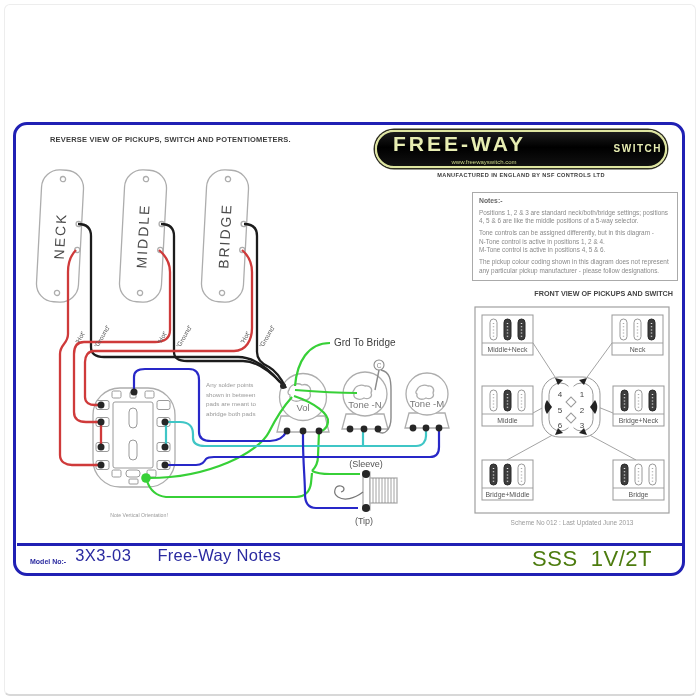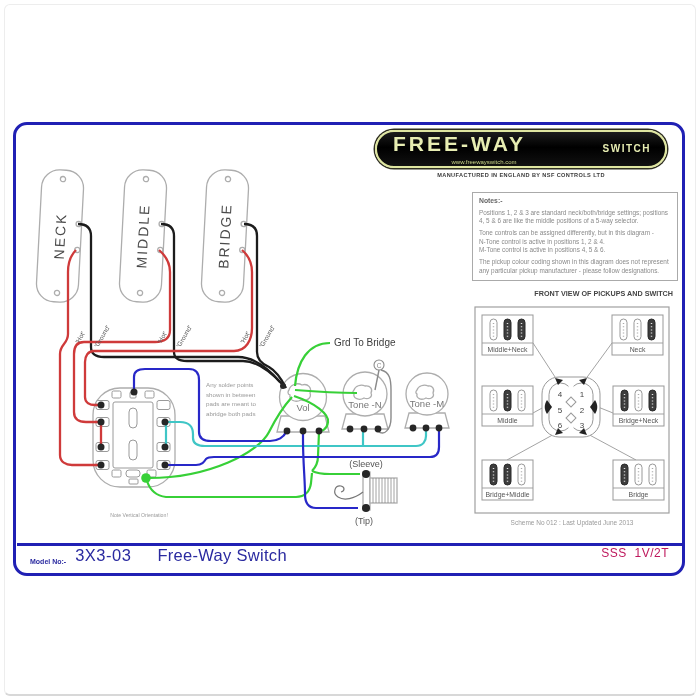--- a/index.html
+++ b/index.html
@@ -6,41 +6,41 @@
   .page{position:relative;width:700px;height:700px;background:#fff;font-family:"Liberation Sans",sans-serif;overflow:hidden;}
   .photo-edge{position:absolute;left:4px;top:4px;right:4px;bottom:4px;border:1px solid #ededed;border-bottom:2px solid #d8d8d8;border-radius:6px;}
   .frame{position:absolute;left:13px;top:122px;width:666px;height:448px;border:3px solid #2020b4;border-radius:14px;}
   .sep{position:absolute;left:17px;top:543px;width:666px;height:3px;background:#2020b4;}
   .rev-title{position:absolute;left:50px;top:135px;font-size:7.5px;font-weight:bold;color:#3c3c3c;letter-spacing:.2px;}
 
   
   .logo{position:absolute;left:375px;top:130px;width:292px;text-align:center;}
   .logo-pill{position:relative;height:34px;background:linear-gradient(#1c1c1c,#000 45%,#111);border:2px solid #dfe6a0;border-radius:19px;box-shadow:0 0 0 1.5px #2f2f20;}
   .logo-brand{position:absolute;left:16px;top:0;font-size:21px;font-weight:bold;letter-spacing:3px;color:#e7edb2;}
-  .logo-sub{position:absolute;right:14px;top:11px;font-size:10px;font-weight:bold;letter-spacing:1.5px;color:#e7edb2;}
+  .logo-sub{position:absolute;right:3px;top:11px;font-size:10px;font-weight:bold;letter-spacing:1.5px;color:#e7edb2;}
   .logo-url{position:absolute;left:0;right:74px;bottom:1px;font-size:6px;color:#c9d488;}
   .logo-made{margin-top:4px;font-size:5.6px;font-weight:bold;color:#3a3a3a;letter-spacing:.4px;}
 
   
   .notes{position:absolute;left:472px;top:192px;width:192px;border:1px solid #aaa;padding:4px 6px 5px 6px;color:#8a8a8a;font-size:6.4px;line-height:1.3;}
   .notes .nt{font-weight:bold;color:#666;font-size:6.8px;margin-bottom:3px;}
   .notes p{margin:0 0 4px 0;}
   .notes p:last-child{margin-bottom:0;}
 
   .fv-title{position:absolute;left:473px;top:289px;width:200px;text-align:right;font-size:7.2px;font-weight:bold;color:#444;}
   .fv-svg{position:absolute;left:473px;top:301px;}
 
   .main-svg{position:absolute;left:0;top:0;}
 
   
   .footer-left{position:absolute;left:30px;top:546px;display:flex;align-items:flex-end;color:#2a2aa0;}
   .model-label{font-size:7px;font-weight:bold;margin-right:9px;}
   .model-no{font-size:16.5px;letter-spacing:.5px;}
   .product{font-size:16.5px;margin-left:26px;letter-spacing:.3px;}
-  .footer-right{position:absolute;right:31px;top:546px;font-size:12px;color:#be185d;white-space:pre;letter-spacing:.5px;}
+  .footer-right{position:absolute;right:48px;top:546px;font-size:22px;color:#4d7c0f;white-space:pre;letter-spacing:.5px;}
 
   
   .outline{fill:#fff;stroke:#adadad;stroke-width:1.3;}
   .pad{fill:#fff;stroke:#9a9a9a;stroke-width:1;}
   .pu-name{font-size:14px;fill:#4a4a4a;letter-spacing:2px;text-anchor:middle;font-family:"Liberation Sans",sans-serif;}
   .wire-lbl{font-size:6.5px;fill:#555;}
   .pot-label{font-size:9.5px;fill:#777;text-anchor:middle;}
   .small-note{font-size:6.2px;fill:#999;}
   .tiny-note{font-size:5.2px;fill:#999;text-anchor:middle;}
   .jack-lbl{font-size:9px;fill:#555;text-anchor:middle;}
@@ -58,20 +58,21 @@
   .pu-bar.filled + .pu-dots{stroke:#e4e4e4;}
 </style>
 </head>
 <body>
 
 <div class="page">
   <div class="photo-edge"></div>
   <div class="frame"></div>
   <div class="sep"></div>
 
+  <div class="rev-title">REVERSE VIEW OF PICKUPS, SWITCH AND POTENTIOMETERS.</div>
 
   <div class="logo">
     <div class="logo-pill">
       <span class="logo-brand">FREE-WAY</span>
       <span class="logo-sub">SWITCH</span>
       <span class="logo-url">www.freewayswitch.com</span>
     </div>
     <div class="logo-made">MANUFACTURED IN ENGLAND BY NSF CONTROLS LTD</div>
   </div>
 
@@ -370,16 +371,16 @@
     </g>
 
     <text class="tiny-note" x="139" y="517">Note Vertical Orientation!</text>
     <text class="jack-lbl" x="366" y="467">(Sleeve)</text>
     <text class="jack-lbl" x="364" y="524">(Tip)</text>
   </svg>
 
   <div class="footer-left">
     <span class="model-label">Model No:-</span>
     <span class="model-no">3X3-03</span>
-    <span class="product">Free-Way Switch</span>
+    <span class="product">Free-Way Notes</span>
   </div>
   <div class="footer-right">SSS  1V/2T</div>
 </div>
 
 </body></html>

